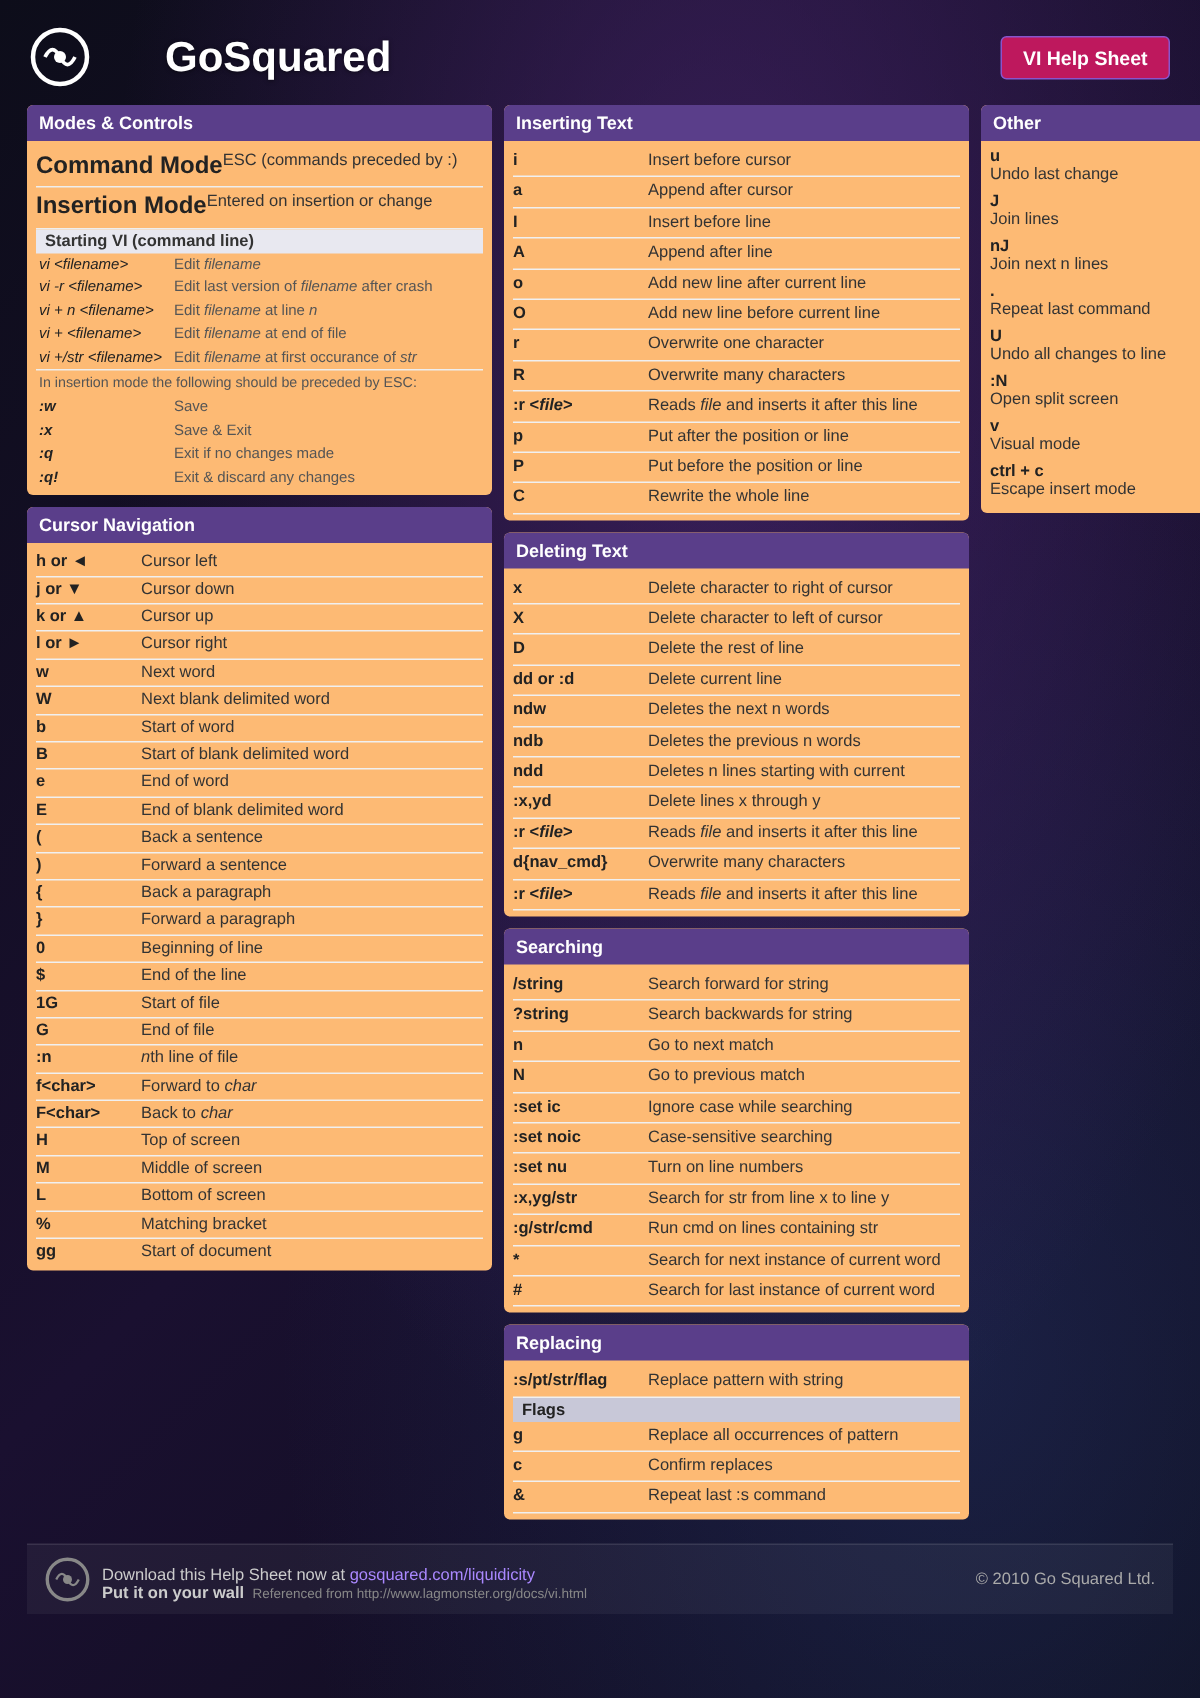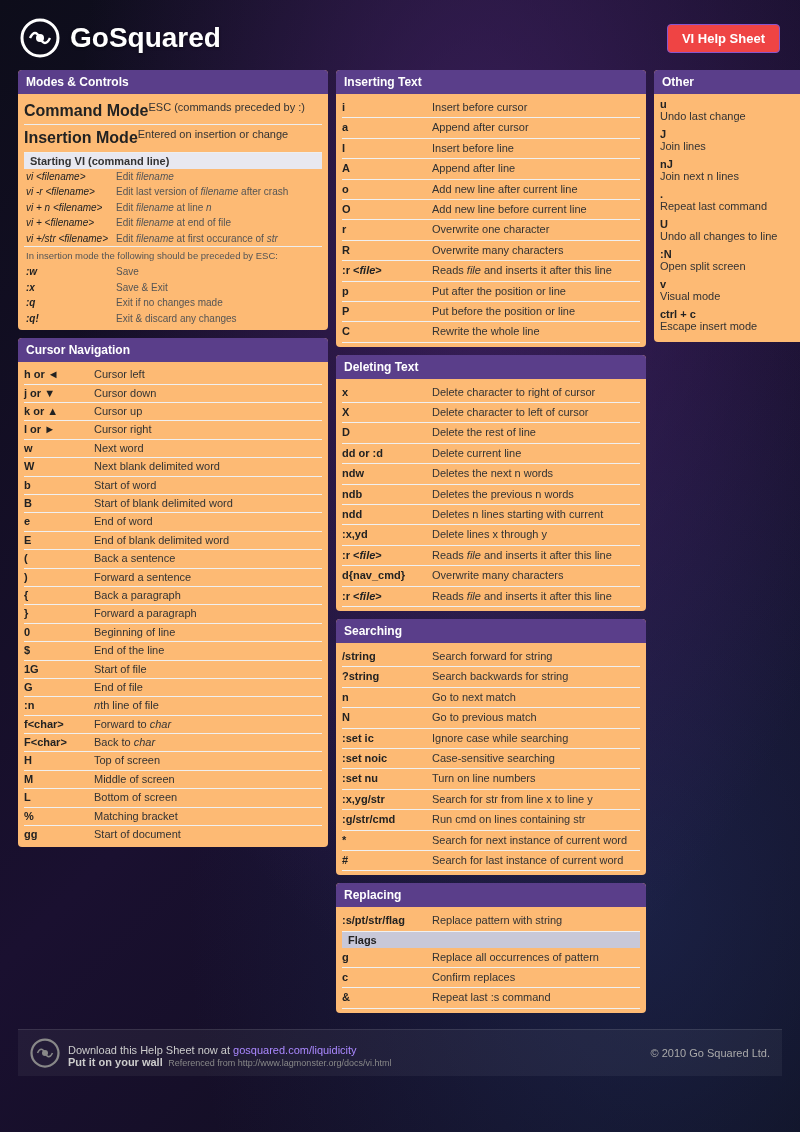--- a/index.html
+++ b/index.html
@@ -46,24 +46,25 @@
     .logo-icon {
       width: 40px;
       height: 40px;
     }
 
     .logo-text {
       font-size: 28px;
       font-weight: bold;
       color: #fff;
       text-shadow: 0 1px 3px rgba(0,0,0,0.5);
+      margin-left: 40px;
     }
 
     .vi-badge {
-      background: #ef4444;
+      background: #be185d;
       color: #fff;
       padding: 6px 14px;
       border-radius: 4px;
       font-size: 13px;
       font-weight: bold;
       border: 1px solid #8855cc;
     }
 
     
     .main-layout {

